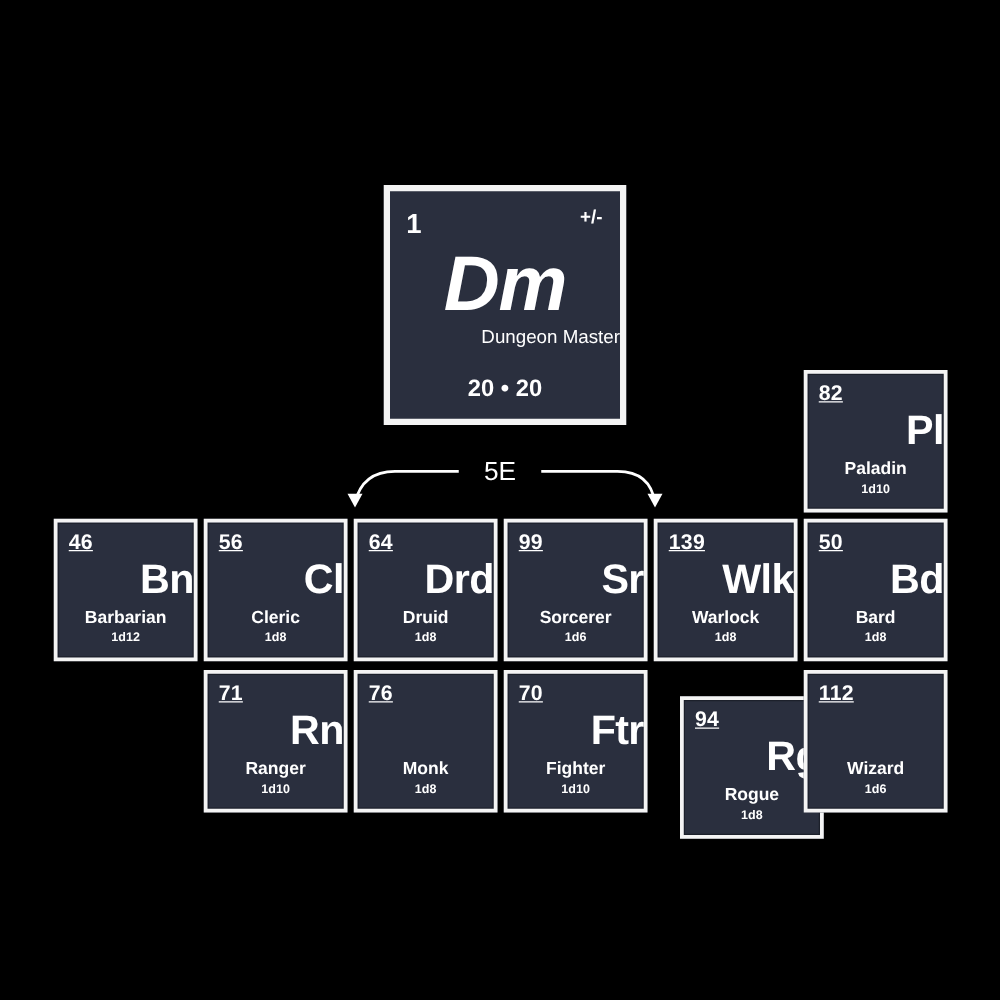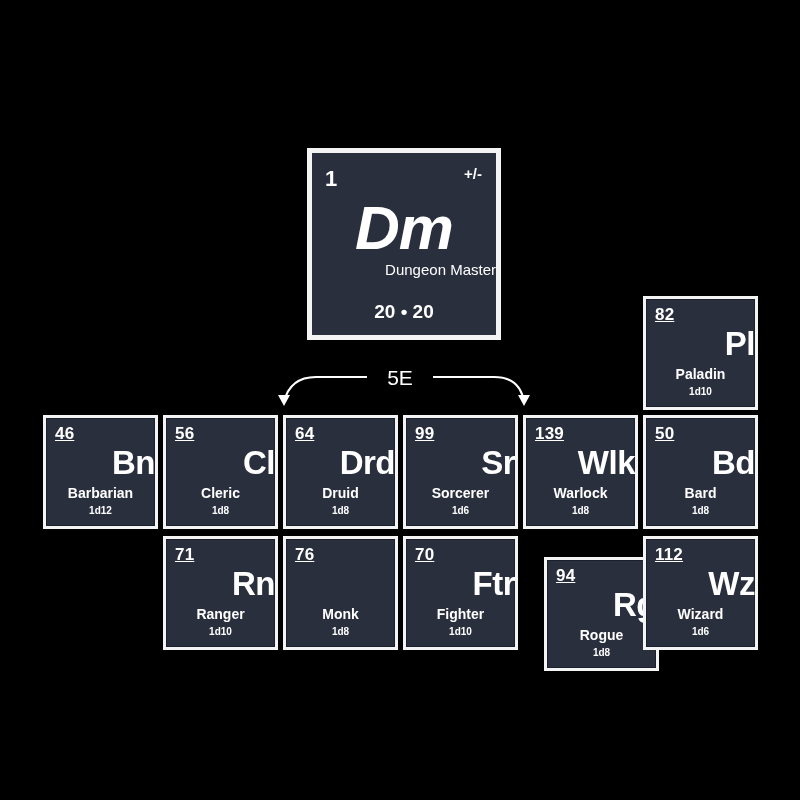--- a/index.html
+++ b/index.html
@@ -134,16 +134,15 @@
   <div class="die">1d10</div>
 </div>
 <div class="tile" style="left:544px;top:536px;margin-top:21px;">
   <span class="num">94</span>
   <div class="sym">Rg</div>
   <div class="name">Rogue</div>
   <div class="die">1d8</div>
 </div>
 <div class="tile" style="left:643px;top:536px;">
   <span class="num">112</span>
-  <div class="sym">Wz</div>
   <div class="name">Wizard</div>
   <div class="die">1d6</div>
 </div>
 
 </body></html>

